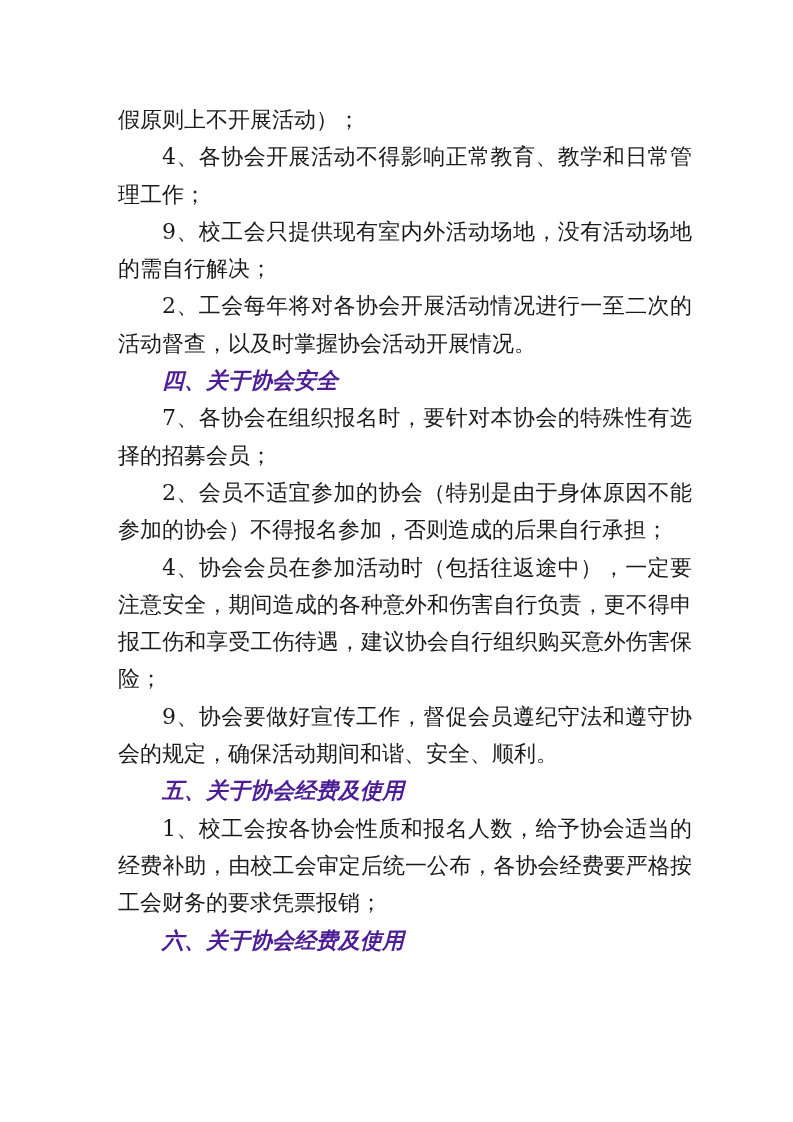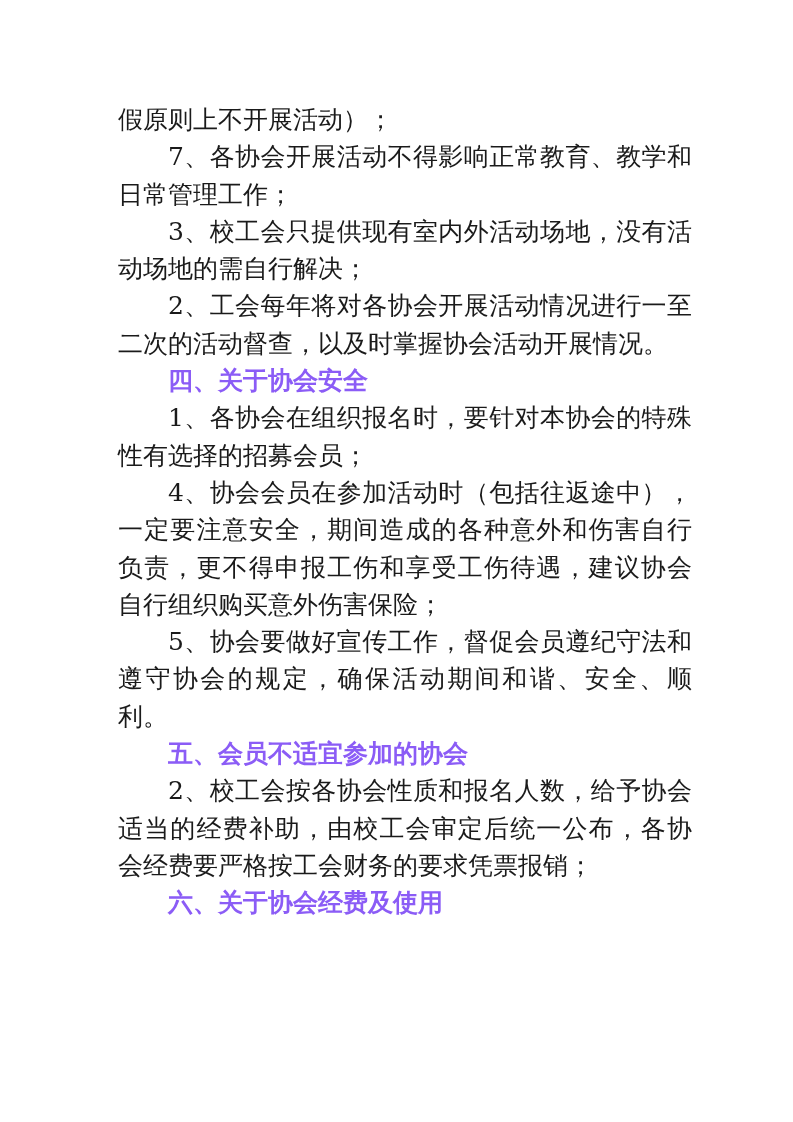--- a/index.html
+++ b/index.html
@@ -12,49 +12,51 @@
     width: 793px;
     height: 1122px;
     background: #ffffff;
     box-sizing: border-box;
     padding: 101px 100px 0 118px;
     overflow: hidden;
   }
   .doc {
     width: 574px;
     font-family: "DejaVu Serif", "Liberation Serif", serif;
-    font-size: 25px;
+    font-size: 22px;
     line-height: 37.3px;
     color: #1a1a1a;
     text-align: justify;
     text-justify: inter-character;
   }
   .doc p {
     margin: 0;
     padding: 0;
   }
   .doc p.indent {
     text-indent: 2em;
   }
   .doc p.heading {
     font-family: "DejaVu Sans", "Liberation Sans", sans-serif;
     font-weight: bold;
-    color: #8b5cf6;
+    color: #4c1d95;
+    font-style: italic;
   }
 </style>
 </head>
 <body>
 
 <div class="page">
   <div class="doc">
     <p>假原则上不开展活动）；</p>
-    <p class="indent">7、各协会开展活动不得影响正常教育、教学和日常管理工作；</p>
-    <p class="indent">3、校工会只提供现有室内外活动场地，没有活动场地的需自行解决；</p>
+    <p class="indent">4、各协会开展活动不得影响正常教育、教学和日常管理工作；</p>
+    <p class="indent">9、校工会只提供现有室内外活动场地，没有活动场地的需自行解决；</p>
     <p class="indent">2、工会每年将对各协会开展活动情况进行一至二次的活动督查，以及时掌握协会活动开展情况。</p>
     <p class="indent heading">四、关于协会安全</p>
-    <p class="indent">1、各协会在组织报名时，要针对本协会的特殊性有选择的招募会员；</p>
+    <p class="indent">7、各协会在组织报名时，要针对本协会的特殊性有选择的招募会员；</p>
+    <p class="indent">2、会员不适宜参加的协会（特别是由于身体原因不能参加的协会）不得报名参加，否则造成的后果自行承担；</p>
     <p class="indent">4、协会会员在参加活动时（包括往返途中），一定要注意安全，期间造成的各种意外和伤害自行负责，更不得申报工伤和享受工伤待遇，建议协会自行组织购买意外伤害保险；</p>
-    <p class="indent">5、协会要做好宣传工作，督促会员遵纪守法和遵守协会的规定，确保活动期间和谐、安全、顺利。</p>
-    <p class="indent heading">五、会员不适宜参加的协会</p>
-    <p class="indent">2、校工会按各协会性质和报名人数，给予协会适当的经费补助，由校工会审定后统一公布，各协会经费要严格按工会财务的要求凭票报销；</p>
+    <p class="indent">9、协会要做好宣传工作，督促会员遵纪守法和遵守协会的规定，确保活动期间和谐、安全、顺利。</p>
+    <p class="indent heading">五、关于协会经费及使用</p>
+    <p class="indent">1、校工会按各协会性质和报名人数，给予协会适当的经费补助，由校工会审定后统一公布，各协会经费要严格按工会财务的要求凭票报销；</p>
     <p class="indent heading">六、关于协会经费及使用</p>
   </div>
 </div>
 
 </body></html>

